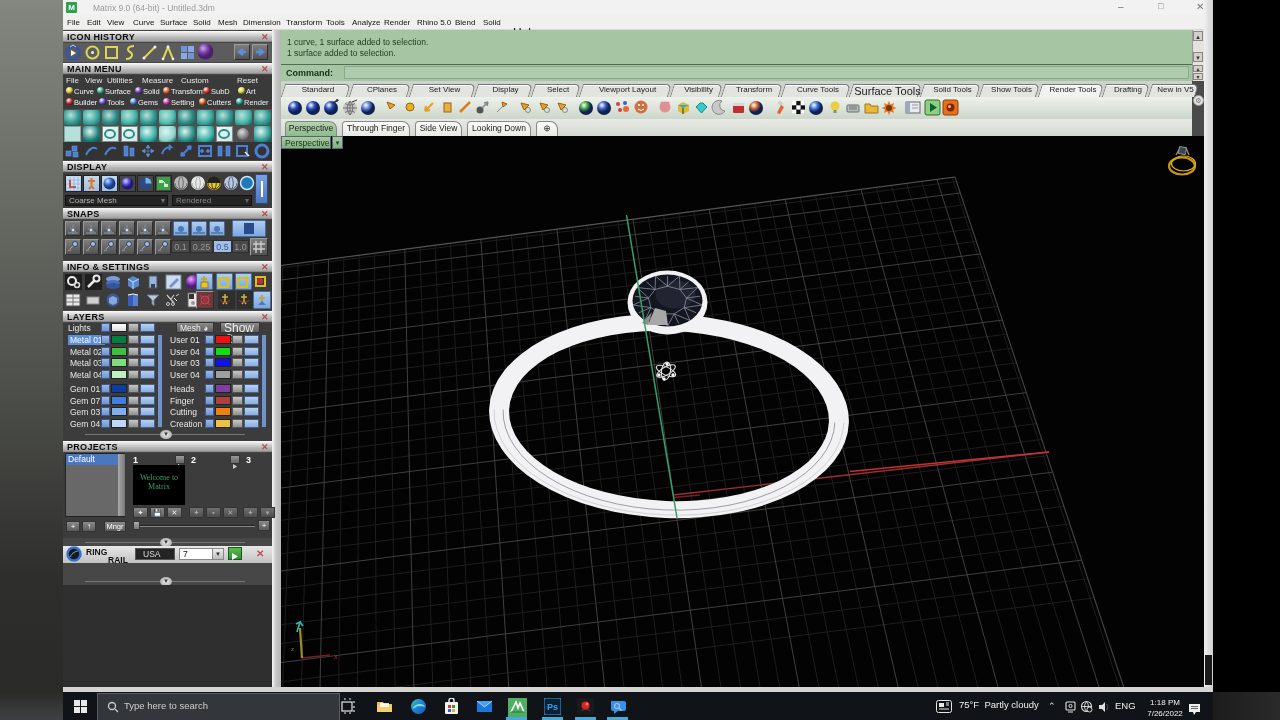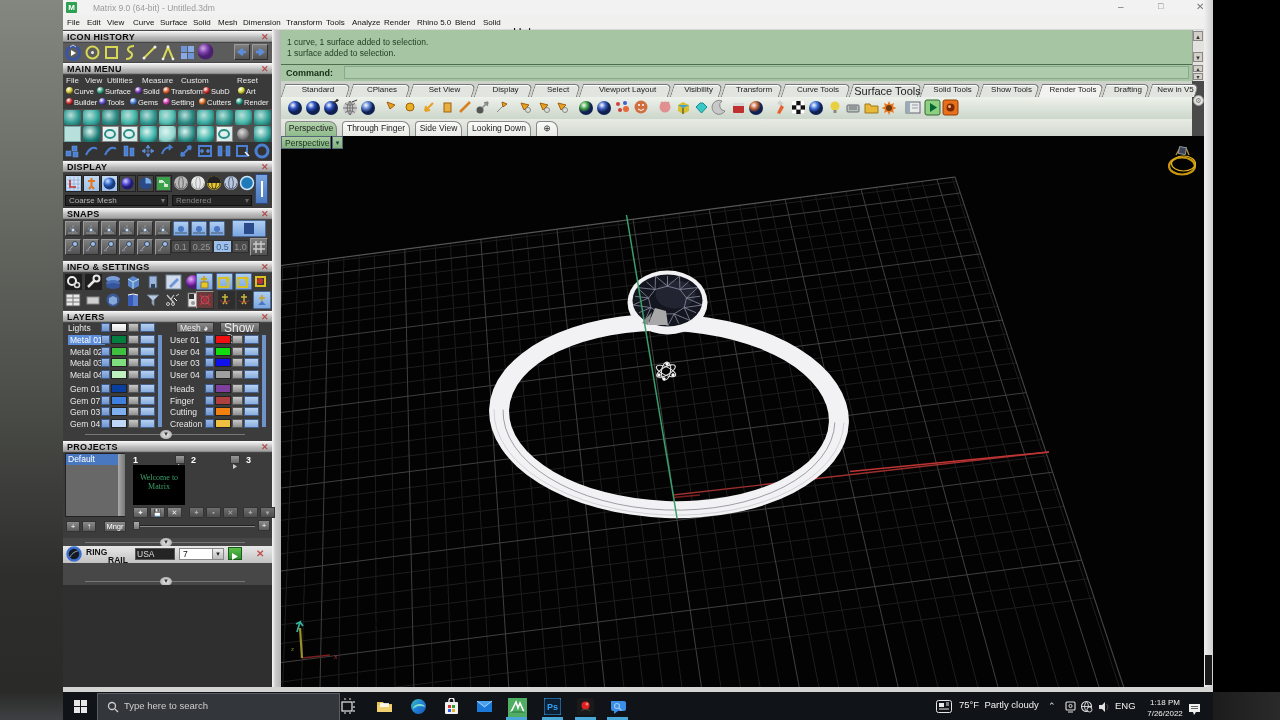--- a/index.html
+++ b/index.html
@@ -583,21 +583,21 @@
 <div class="abs" style="left:258px;top:520px;width:12px;height:11px;background:linear-gradient(#8a8a8a,#5a5a5a);border:1px solid #333;color:#fff;font-size:8px;text-align:center;line-height:10px">+</div>
 <div class="abs" style="left:85px;top:542px;width:160px;height:1px;background:#777"></div>
 <div class="abs" style="left:160px;top:538px;width:12px;height:9px;background:radial-gradient(#eee,#999);border-radius:50%;font-size:7px;text-align:center;line-height:8px;color:#333">▾</div>
 <div class="abs" style="left:63px;top:546px;width:209px;height:17px;background:linear-gradient(#e8e8e8,#c2c2c2)"></div>
 <div class="abs" style="left:66px;top:546px;width:16px;height:16px"><svg width="16" height="16">
       <circle cx="8" cy="8" r="6.5" fill="#16191f" stroke="#3a6fd0" stroke-width="2.5"></circle>
       <path d="M4 11c2-4 6-6 8-6" stroke="#8ab" stroke-width="1" fill="none"></path>
     </svg></div>
 <div class="abs" style="left:86px;top:547px;font-size:8.5px;font-weight:bold;color:#111">RING</div>
 <div class="abs" style="left:108px;top:555px;font-size:8.5px;font-weight:bold;color:#111">RAIL</div>
-<div class="abs" style="left:135px;top:548px;width:40px;height:12px;background:#242424;border:1px solid #555;color:#ddd;font-size:8.5px;line-height:11px;padding-left:1px">USA</div>
+<div class="abs" style="left:135px;top:548px;width:40px;height:12px;background:#242424;border:1px solid #555;color:#ddd;font-size:8.5px;line-height:11px;padding-left:7px">USA</div>
 <div class="abs" style="left:179px;top:548px;width:45px;height:12px;background:#fff;border:1px solid #888;color:#111;font-size:8.5px;line-height:11px;padding-left:3px">7<div style="position:absolute;right:0;top:0;width:11px;height:10px;background:linear-gradient(#eee,#bbb);border-left:1px solid #888;font-size:7px;text-align:center;line-height:9px;color:#222">▾</div></div>
 <div class="abs" style="left:228px;top:547px;width:14px;height:13px;background:linear-gradient(#5abf4a,#2e8e2e);border:1px solid #1a5a1a"><svg width="12" height="11">
       <path d="M3 2l6 3.5L3 9z" fill="#fff"></path>
     </svg></div>
 <div class="abs" style="left:256px;top:548px;width:11px;height:11px;color:#c05050;font-size:10px;font-weight:bold;line-height:11px">✕</div>
 <div class="abs" style="left:85px;top:581px;width:160px;height:1px;background:#777"></div>
 <div class="abs" style="left:160px;top:577px;width:12px;height:9px;background:radial-gradient(#eee,#999);border-radius:50%;font-size:7px;text-align:center;line-height:8px;color:#333">▾</div>
 <div class="abs" style="left:63px;top:585px;width:209px;height:107px;background:#2f2f2f"></div>
 <div class="abs" style="left:281px;top:30px;width:911px;height:35px;background:#a6c5a3"></div>
 <div class="abs" style="left:287px;top:37px;font-size:8.5px;color:#1e3a1e">1 curve, 1 surface added to selection.</div>

